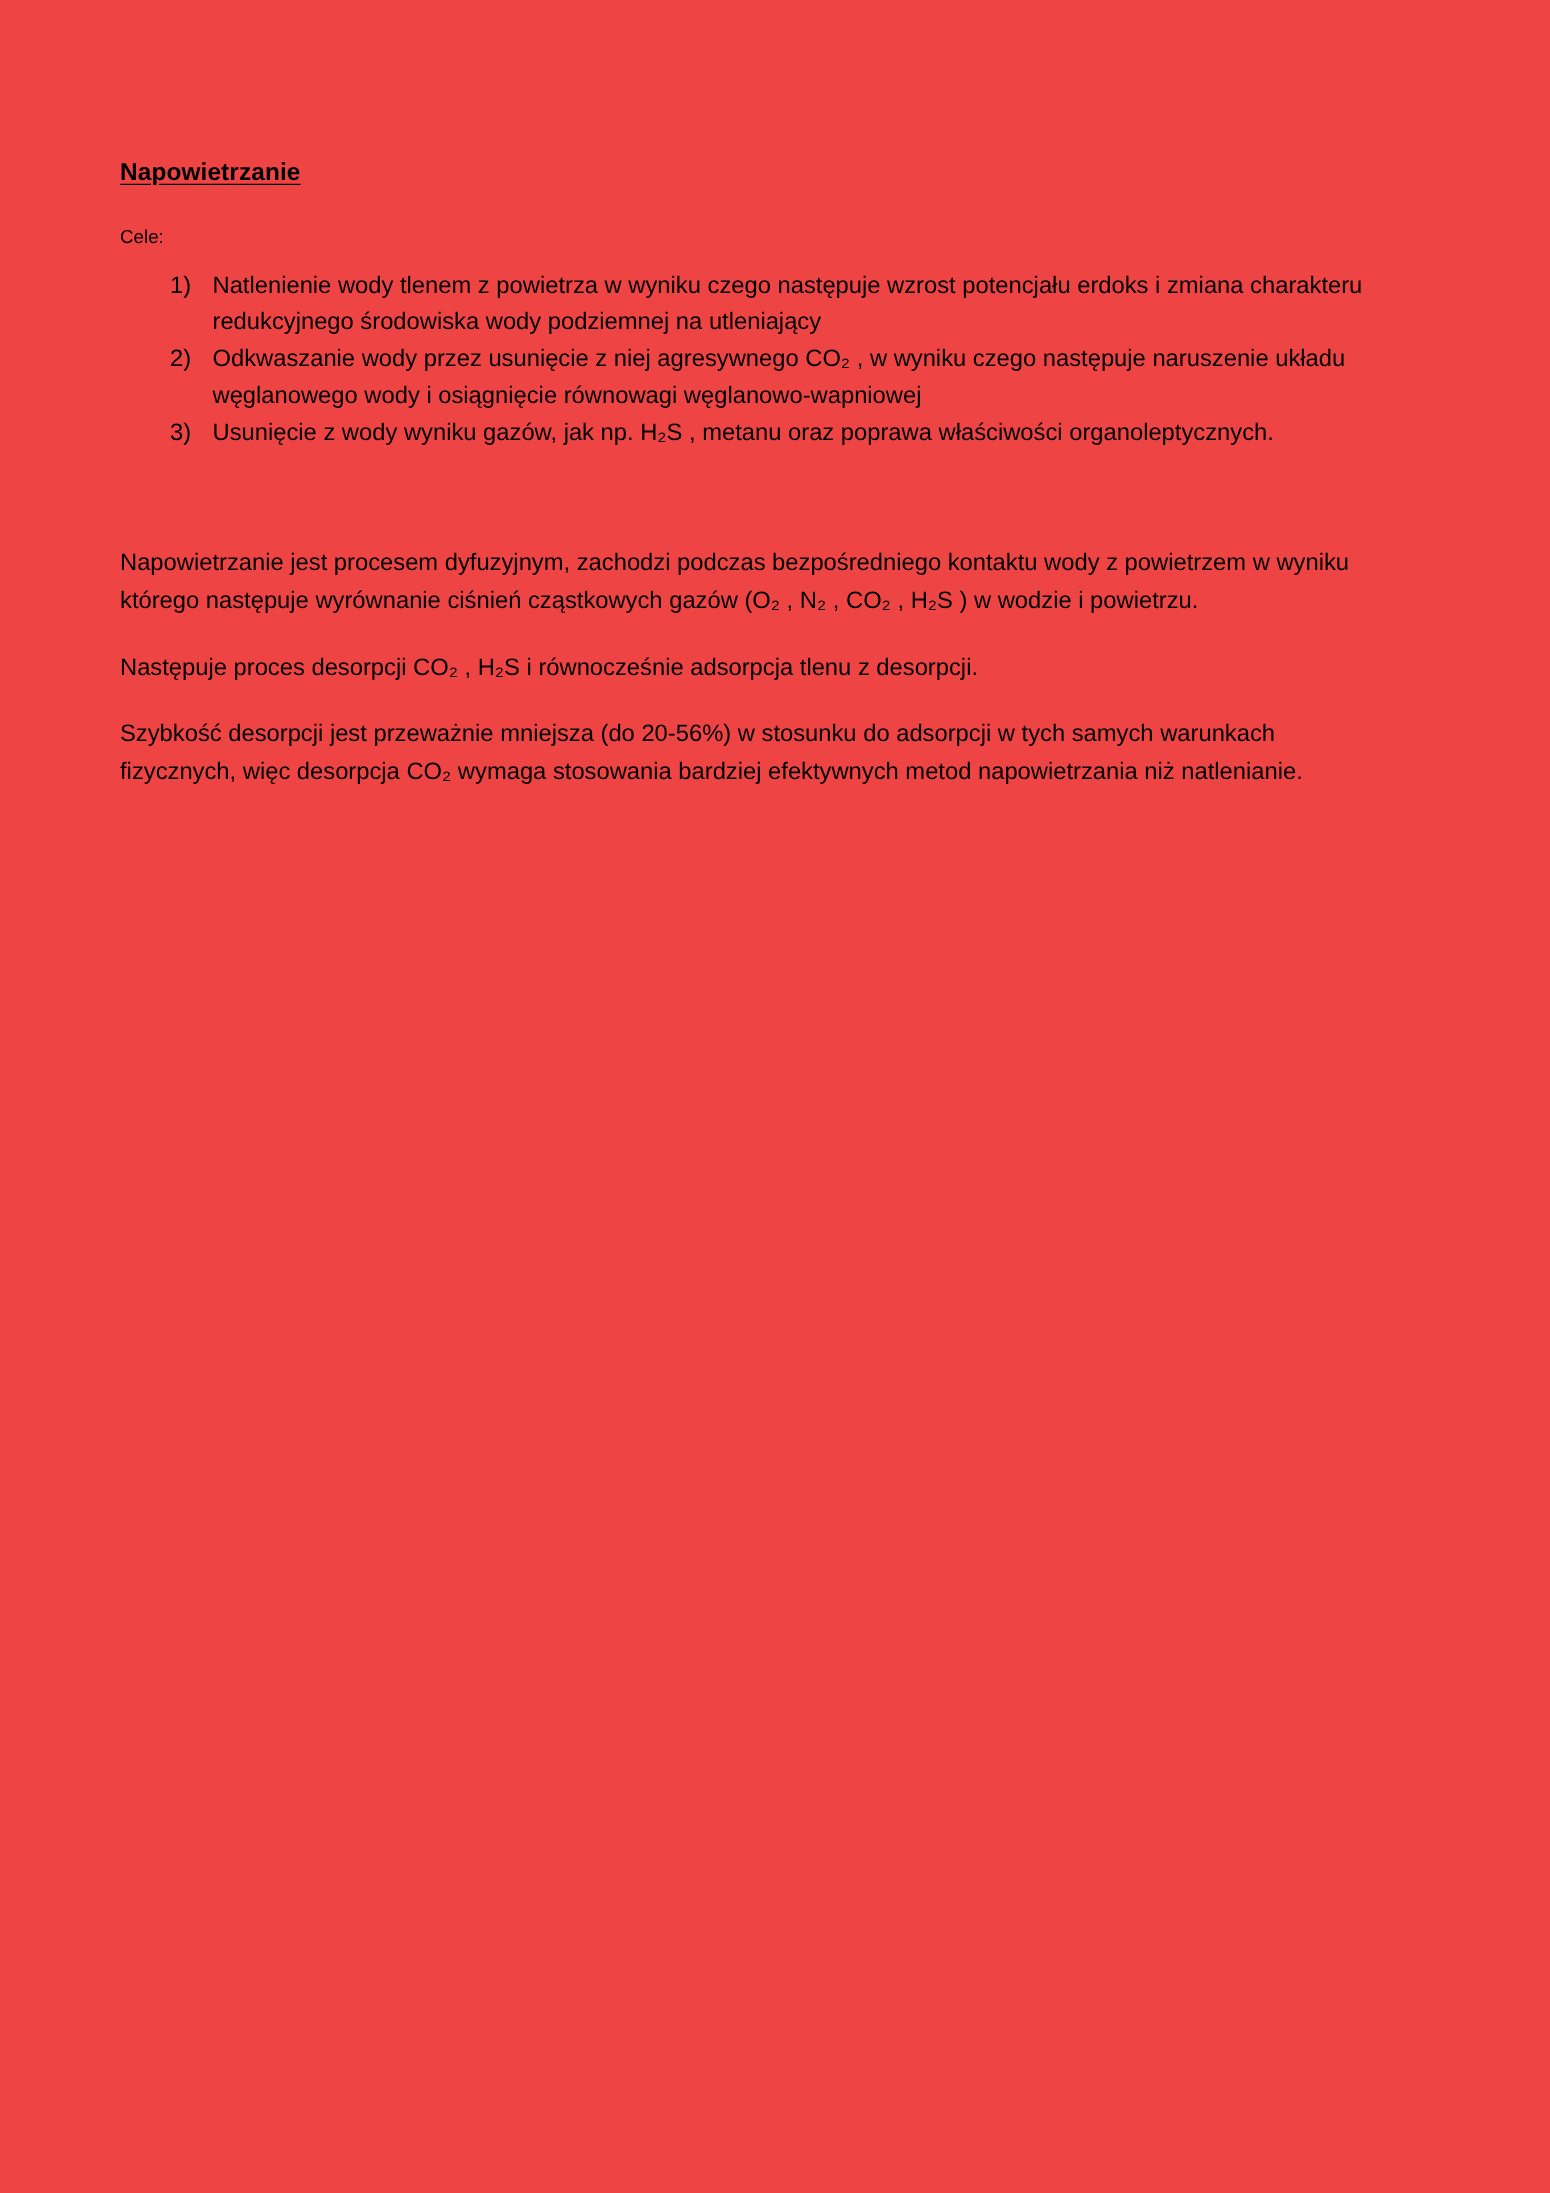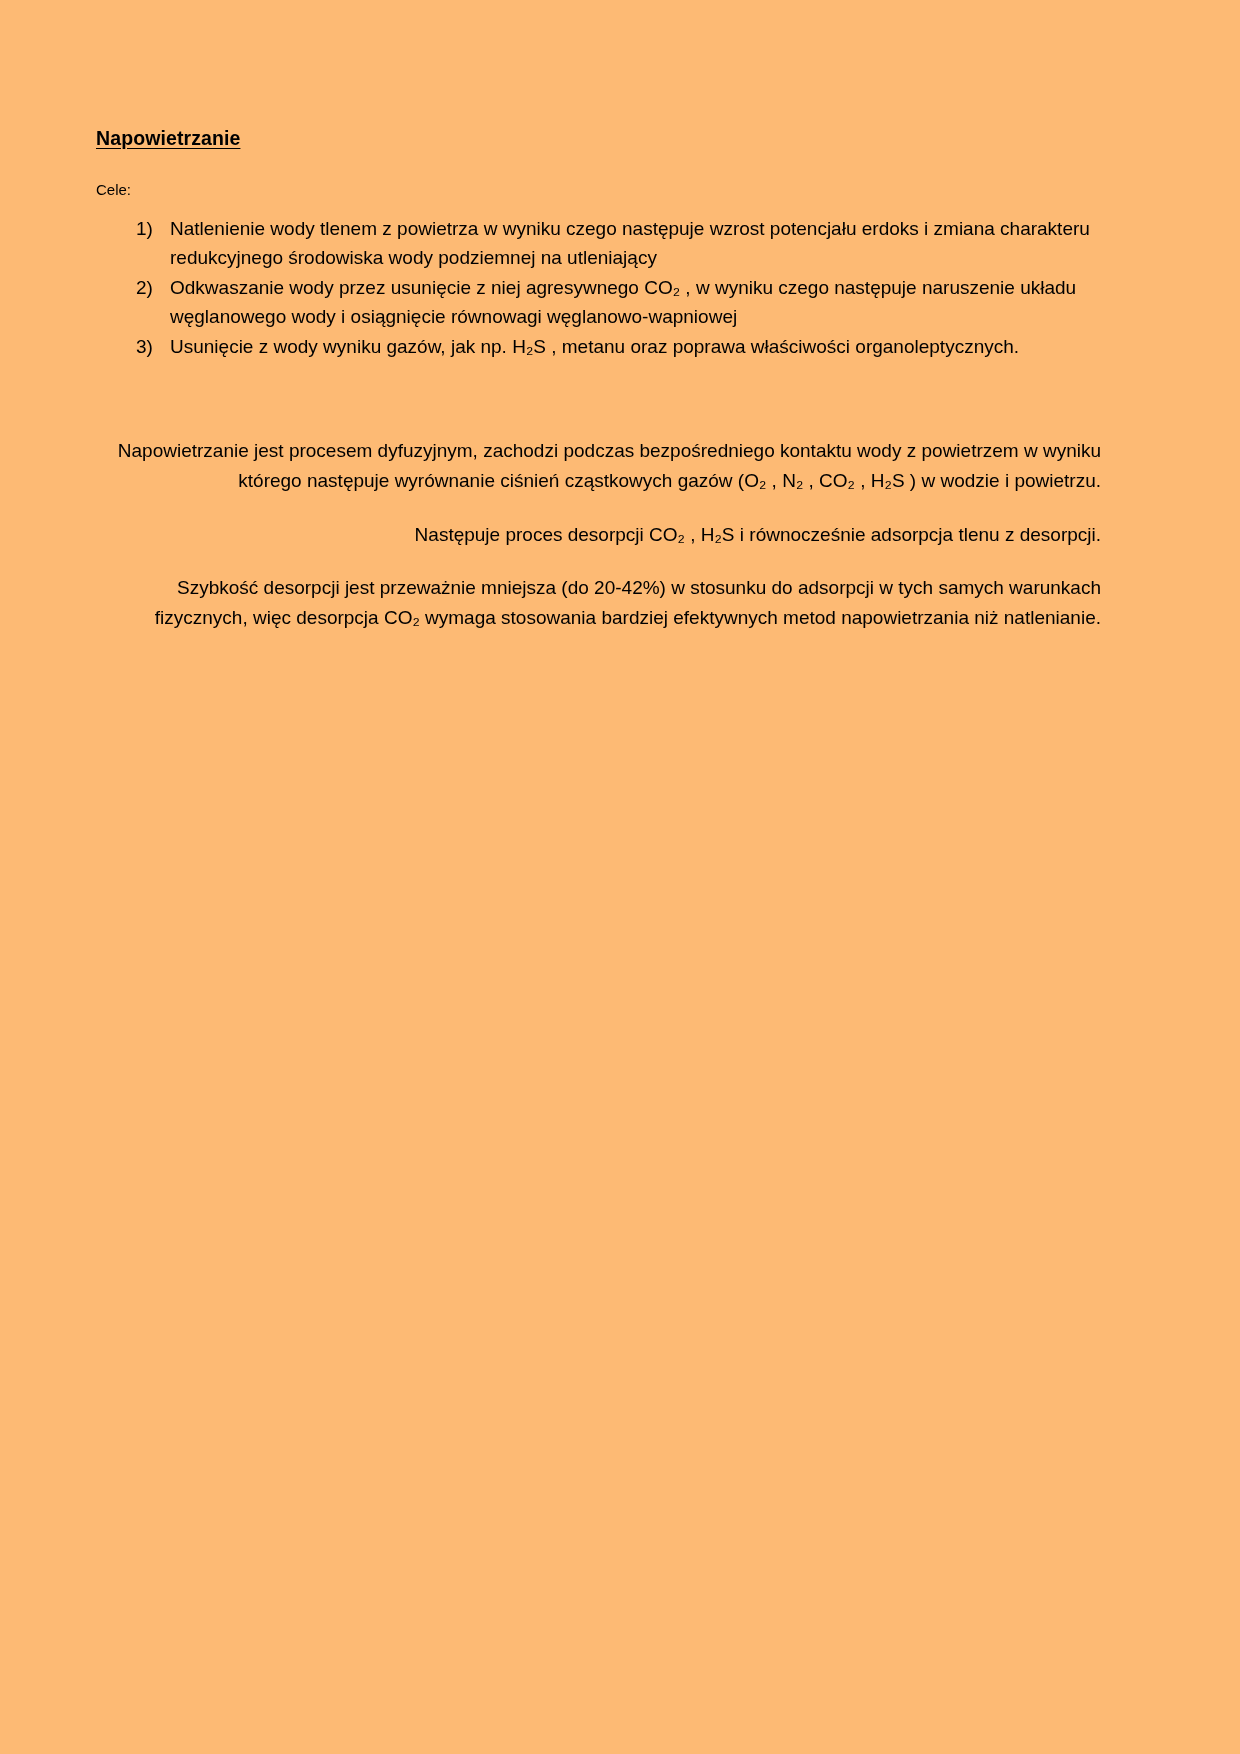--- a/index.html
+++ b/index.html
@@ -15,21 +15,21 @@
     font-family: "Liberation Sans", "DejaVu Sans", sans-serif;
     color: #000000;
     -webkit-font-smoothing: antialiased;
   }
   .page {
     position: absolute;
     top: 0;
     left: 0;
     width: 1240px;
     height: 1754px;
-    background: #fdba74;
+    background: #ef4444;
     overflow: hidden;
   }
   .content {
     position: absolute;
     left: 96px;
     top: 126px;
     width: 1005px;
   }
   .doc-title {
     font-size: 19.5px;
@@ -65,21 +65,21 @@
     font-size: 19px;
     line-height: 1.52;
   }
   .gap-after-list {
     height: 74px;
   }
   p.body {
     font-size: 19px;
     line-height: 1.56;
     margin: 0 0 24px 0;
-    text-align: right;
+    text-align: left;
   }
   p.body:last-child {
     margin-bottom: 0;
   }
 </style>
 </head>
 <body>
 
 <div class="page">
   <div class="content">
@@ -102,16 +102,16 @@
         <span class="text">Usunięcie z wody wyniku gazów, jak np. H₂S , metanu oraz poprawa właściwości organoleptycznych.</span>
       </li>
     </ol>
 
     <div class="gap-after-list"></div>
 
     <p class="body">Napowietrzanie jest procesem dyfuzyjnym, zachodzi podczas bezpośredniego kontaktu wody z powietrzem w wyniku którego następuje wyrównanie ciśnień cząstkowych gazów (O₂ , N₂ , CO₂ ,  H₂S ) w wodzie i powietrzu.</p>
 
     <p class="body">Następuje proces desorpcji CO₂ , H₂S i równocześnie adsorpcja tlenu z desorpcji.</p>
 
-    <p class="body">Szybkość desorpcji jest przeważnie mniejsza (do 20-42%) w stosunku do adsorpcji w tych samych warunkach fizycznych, więc desorpcja CO₂ wymaga stosowania bardziej efektywnych metod napowietrzania niż natlenianie.</p>
+    <p class="body">Szybkość desorpcji jest przeważnie mniejsza (do 20-56%) w stosunku do adsorpcji w tych samych warunkach fizycznych, więc desorpcja CO₂ wymaga stosowania bardziej efektywnych metod napowietrzania niż natlenianie.</p>
 
   </div>
 </div>
 
 </body></html>

